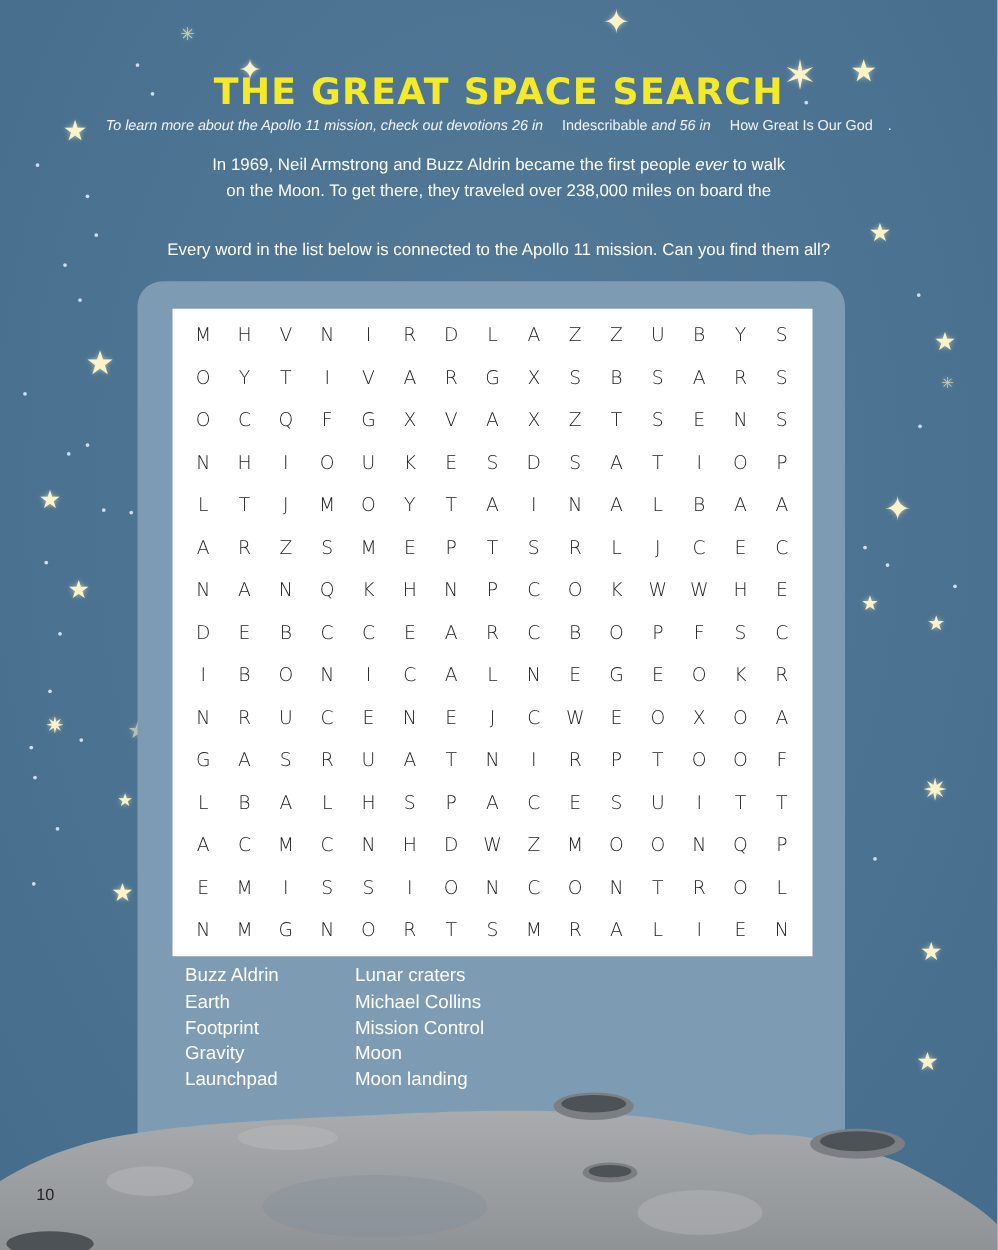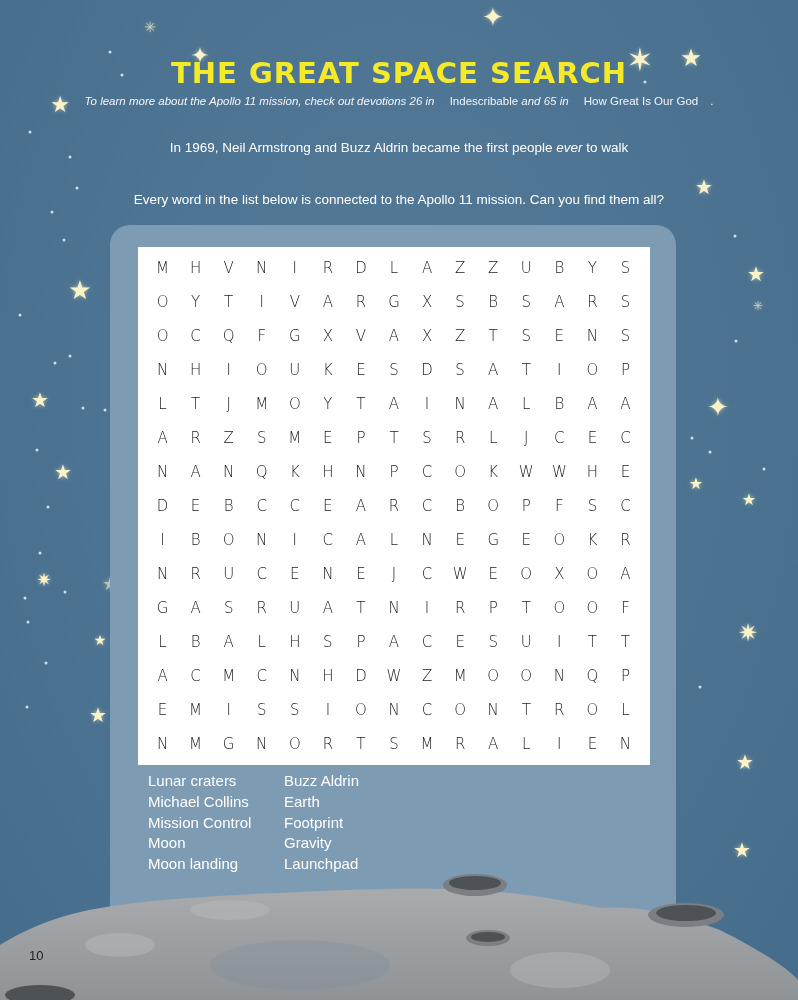--- a/index.html
+++ b/index.html
@@ -20,21 +20,21 @@
   }
   .note {
     position:absolute; left:0; width:798px; top:95px; text-align:center;
     font-size:11.5px; font-style:italic; color:#f2f4f7;
   }
   .note .book { font-style:normal;padding-left:12px; }
   .intro {
     position:absolute; left:0; width:798px; top:121px; text-align:center;
     font-size:13.5px; line-height:21px; color:#ffffff;
   }
-  .intro p { margin:16px; }
+  .intro p { margin:0; }
   .intro em { font-style:italic; }
   .instr {
     position:absolute; left:0; width:798px; top:192px; text-align:center;
     font-size:13.5px; color:#ffffff;
   }
 
   .panel {
     position:absolute; left:110px; top:225px; width:566px; height:700px;
     background:#7d9cb4; border-radius:20px 20px 0 0;
   }
@@ -117,25 +117,26 @@
   <span class="dot" style="left:710px;top:452px"></span>
   <span class="dot" style="left:764px;top:469px"></span>
   <span class="dot" style="left:700px;top:687px"></span>
   <span class="dot" style="left:400px;top:840px;opacity:.5"></span>
   <span class="dot" style="left:320px;top:795px;opacity:.5"></span>
 </div>
 
 <div class="title">The Great Space Search</div>
 
 <div class="note">
-  <span>To learn more about the Apollo 11 mission, check out devotions 26 in </span><span class="book">Indescribable</span><span> and 65 in </span><span class="book">How Great Is Our God</span><span class="book">.</span>
+  <span>To learn more about the Apollo 11 mission, check out devotions 26 in </span><span class="book">Indescribable</span><span> and 56 in </span><span class="book">How Great Is Our God</span><span class="book">.</span>
 </div>
 
 <div class="intro">
   <p><span>In 1969, Neil Armstrong and Buzz Aldrin became the first people </span><em>ever</em><span> to walk</span></p>
+  <p>on the Moon. To get there, they traveled over 238,000 miles on board the</p>
 </div>
 
 <div class="instr">Every word in the list below is connected to the Apollo 11 mission. Can you find them all?</div>
 
 <div class="panel"></div>
 
 <div class="grid" id="grid">
     <div class="cell">M</div>
     <div class="cell">H</div>
     <div class="cell">V</div>
@@ -357,33 +358,33 @@
     <div class="cell">M</div>
     <div class="cell">R</div>
     <div class="cell">A</div>
     <div class="cell">L</div>
     <div class="cell">I</div>
     <div class="cell">E</div>
     <div class="cell">N</div>
   </div>
 
 <div class="wordlist" id="wordlist">
+    <div class="wordcol">
+      <div class="word">Buzz Aldrin</div>
+      <div class="word">Earth</div>
+      <div class="word">Footprint</div>
+      <div class="word">Gravity</div>
+      <div class="word">Launchpad</div>
+    </div>
     <div class="wordcol">
       <div class="word">Lunar craters</div>
       <div class="word">Michael Collins</div>
       <div class="word">Mission Control</div>
       <div class="word">Moon</div>
       <div class="word">Moon landing</div>
-    </div>
-    <div class="wordcol">
-      <div class="word">Buzz Aldrin</div>
-      <div class="word">Earth</div>
-      <div class="word">Footprint</div>
-      <div class="word">Gravity</div>
-      <div class="word">Launchpad</div>
     </div>
   </div>
 
 <svg class="moon" viewBox="0 0 798 130" preserveAspectRatio="none">
   <defs>
     <linearGradient id="mg" x1="0" y1="0" x2="0" y2="1">
       <stop offset="0" stop-color="#a9abad"></stop>
       <stop offset="1" stop-color="#8f9396"></stop>
     </linearGradient>
   </defs>

